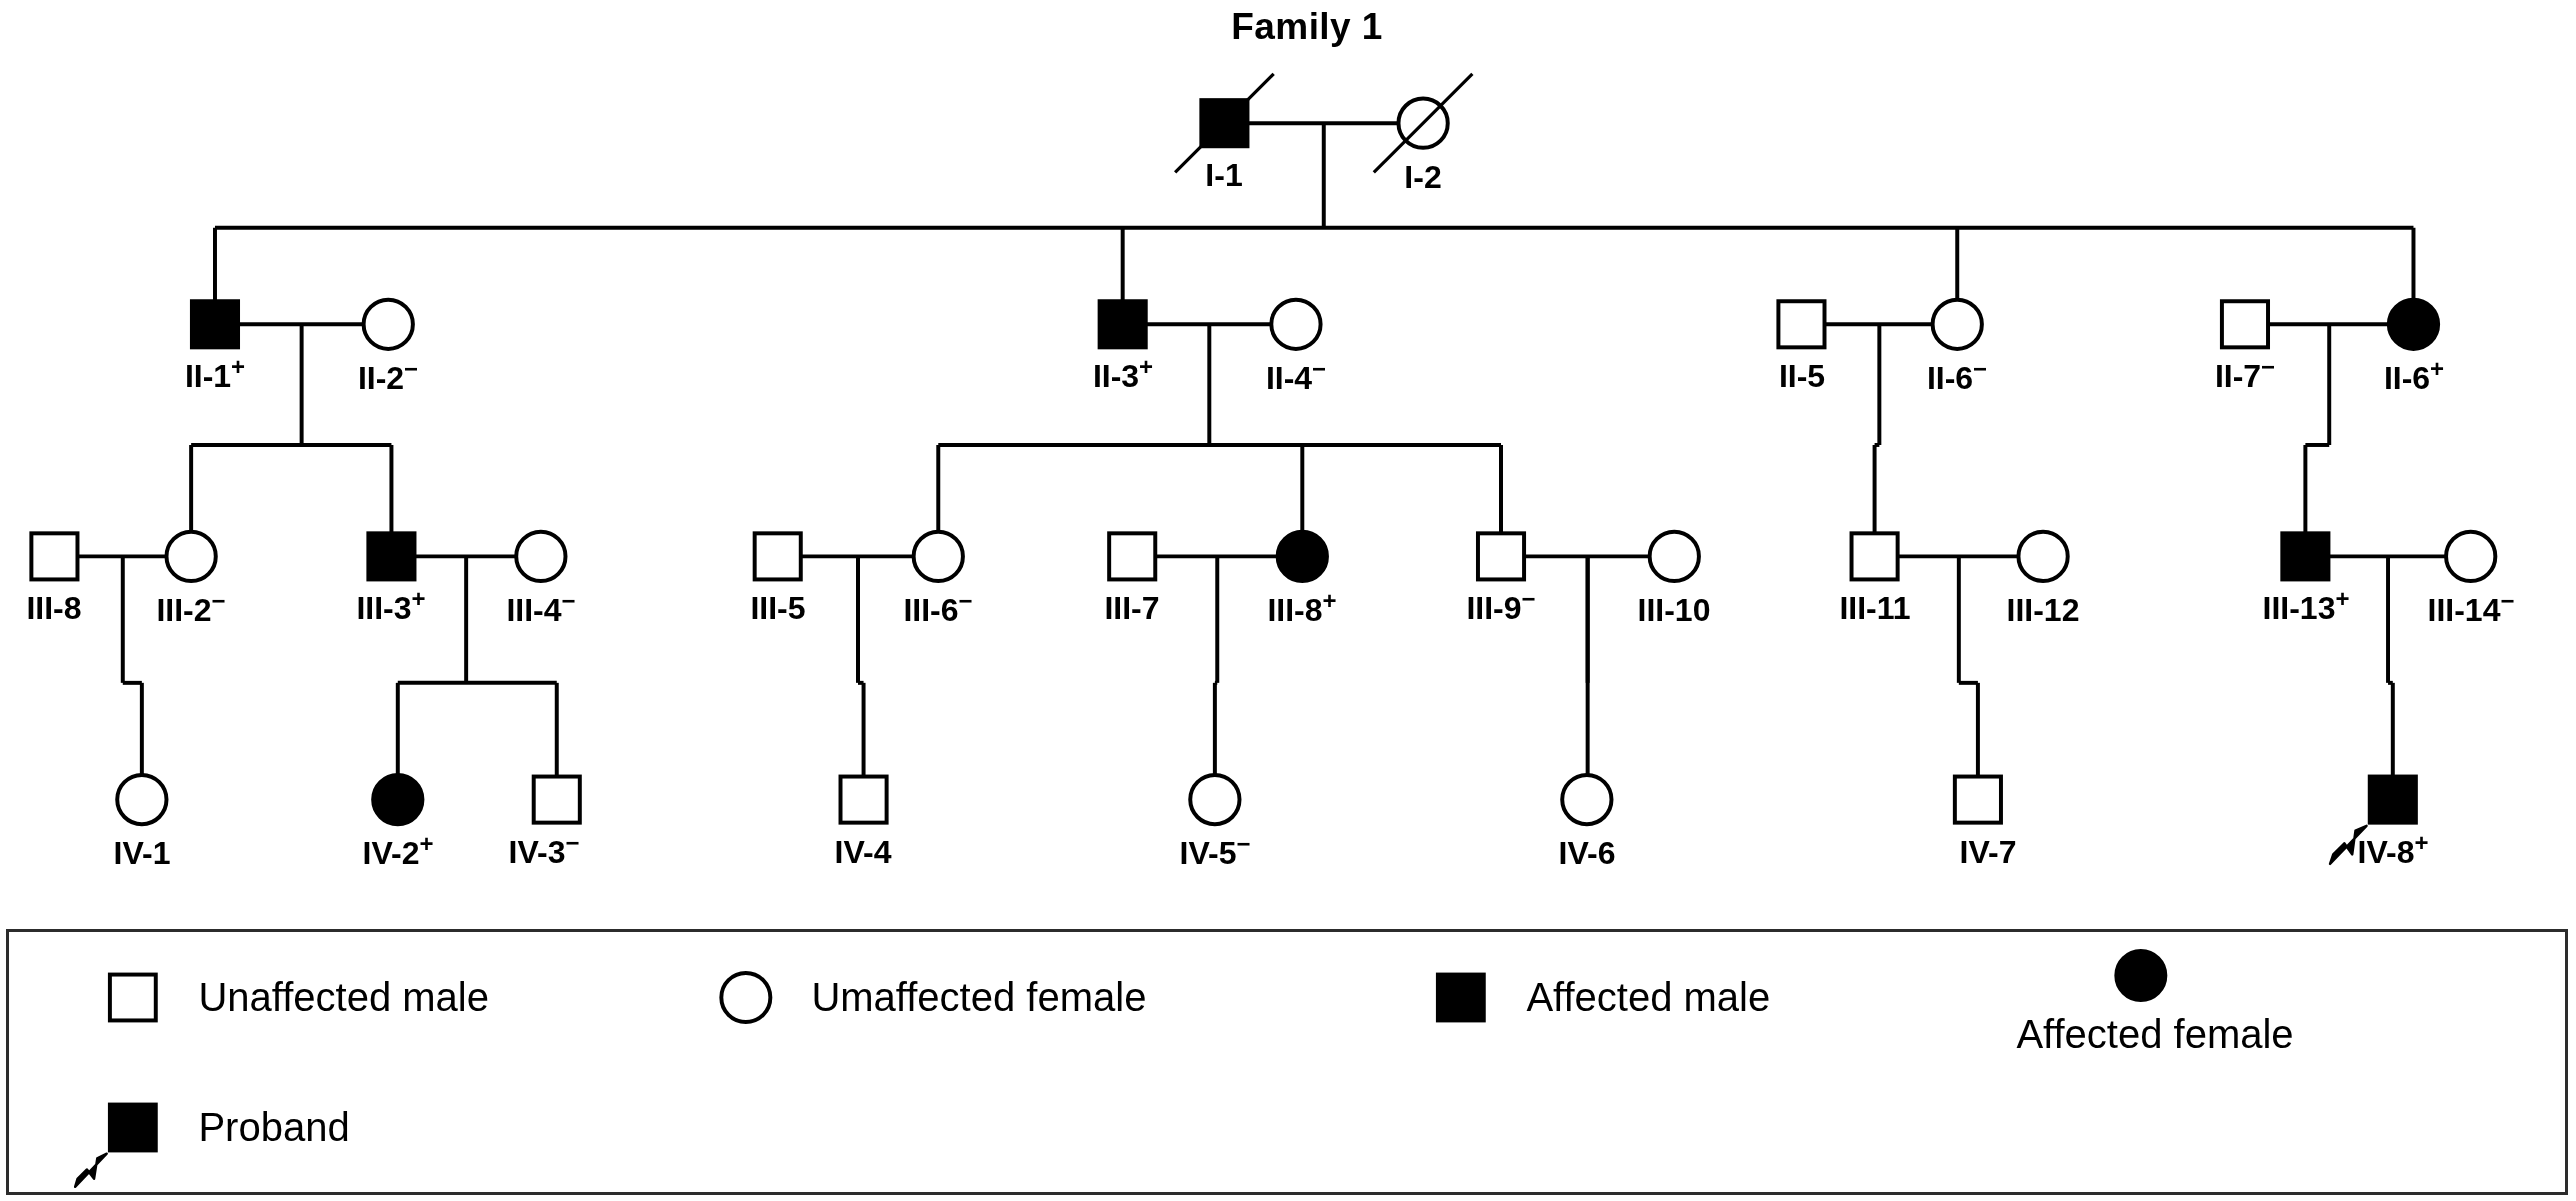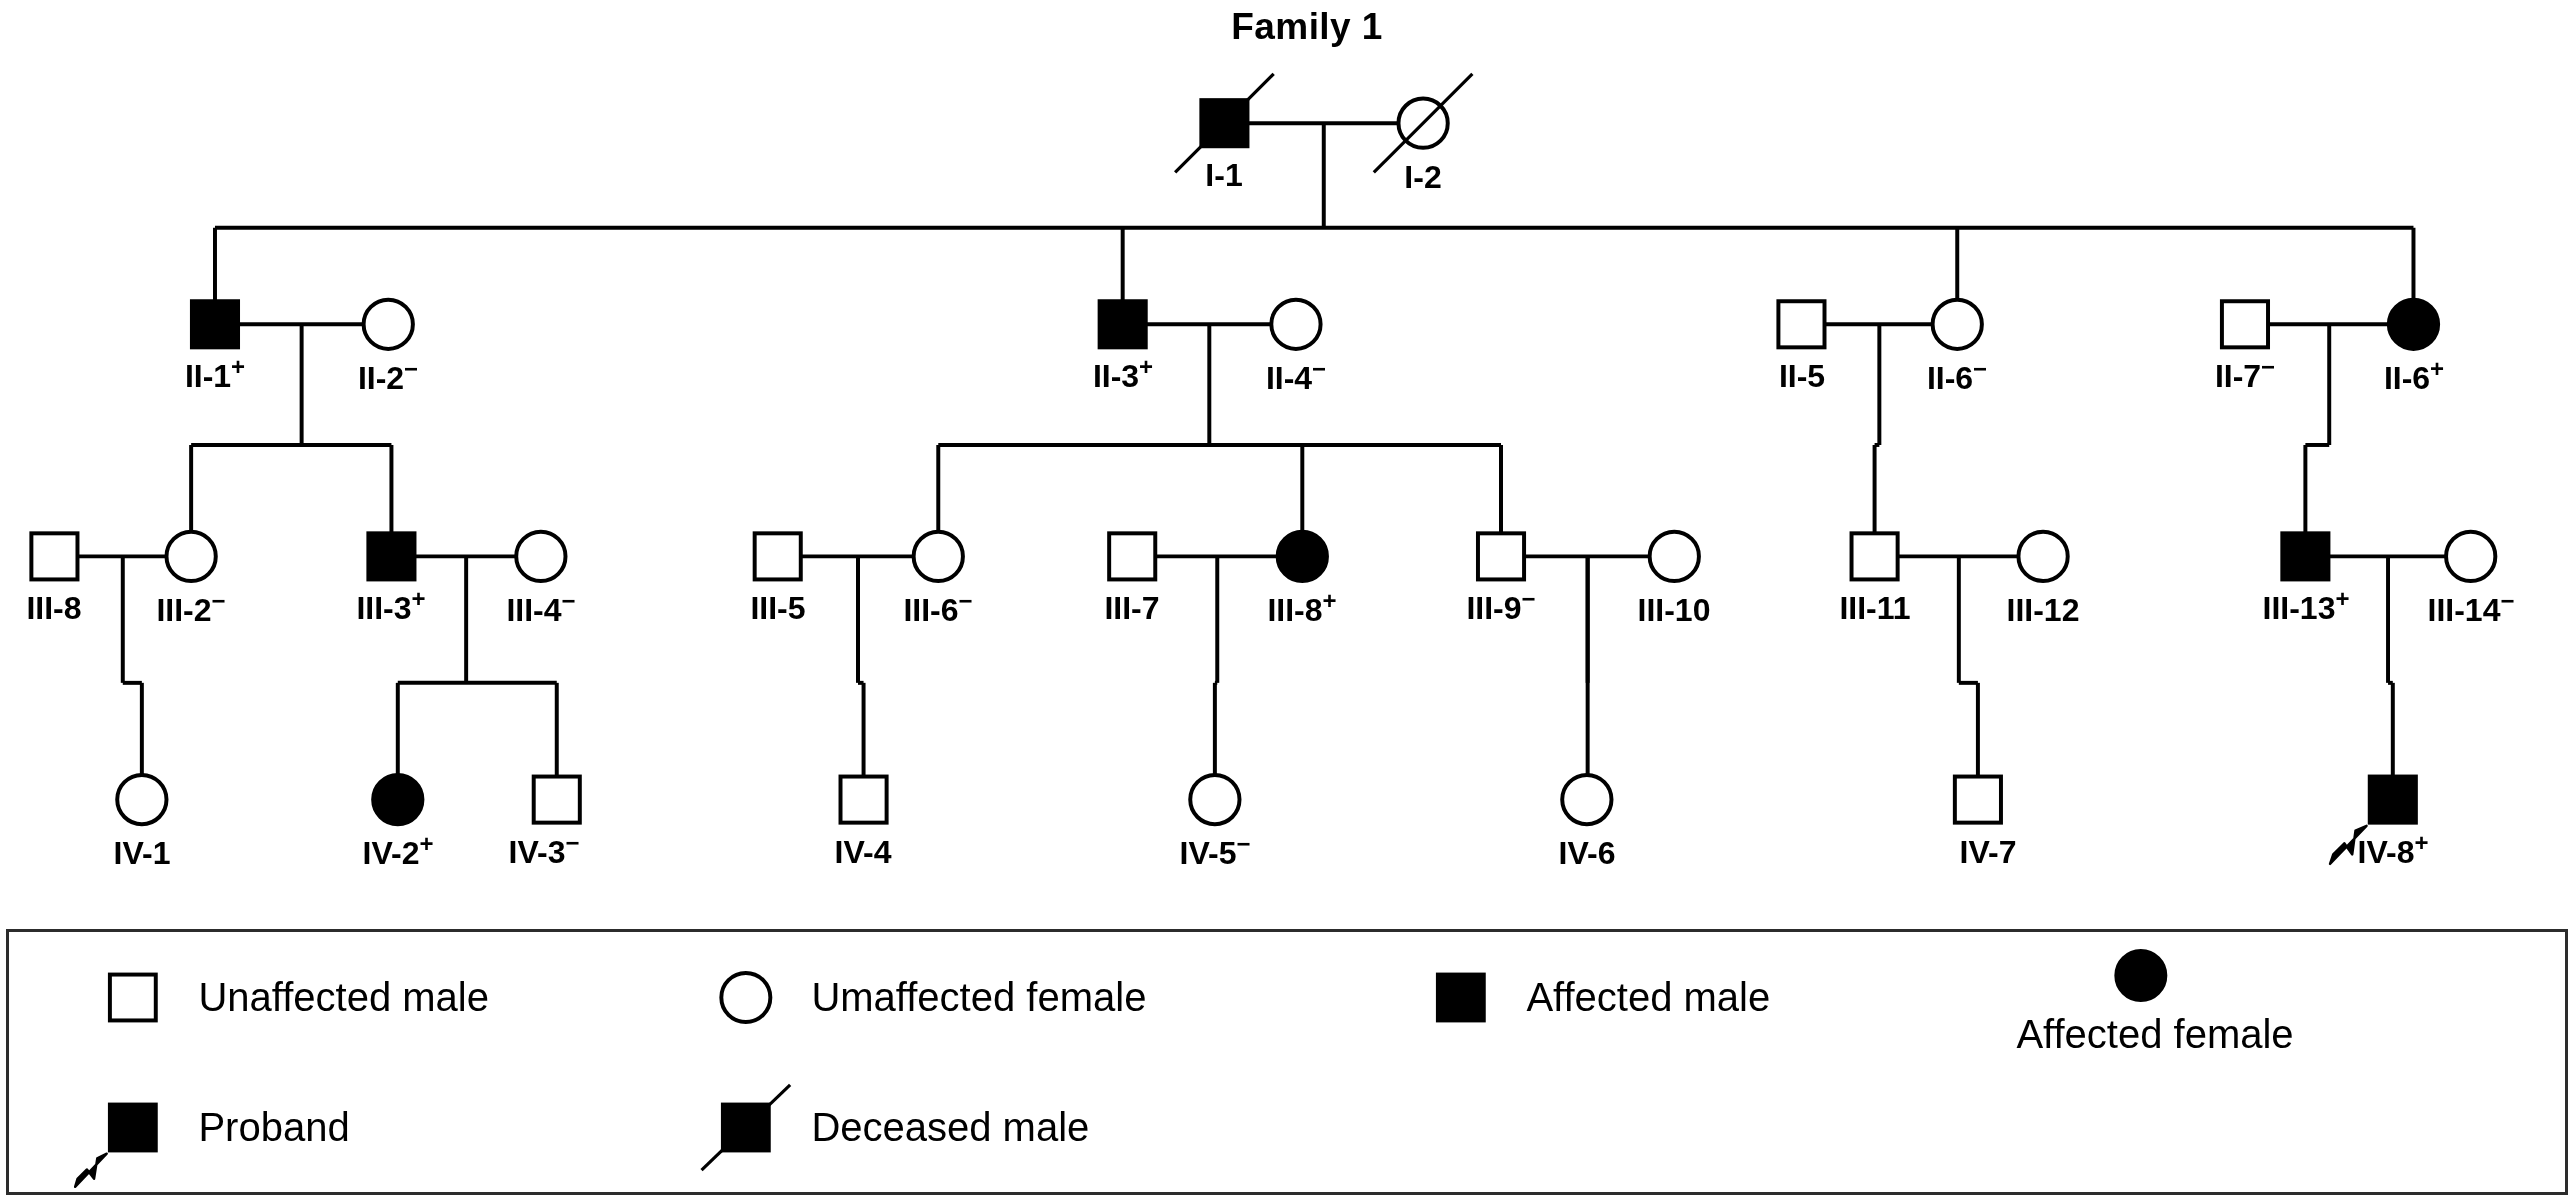--- a/index.html
+++ b/index.html
@@ -294,26 +294,17 @@
     <div class="legend-row r2">
         <div class="legend-item" style="left: 87px;">
           <span class="sym">
             <svg width="80" height="87" viewBox="0 0 100 110">
               <rect x="17" y="26" width="58" height="58" fill="#000000" stroke="#000000" stroke-width="5"></rect>
               <path d="M -27 130 L 13 88 L 1 94 L -3 120 L -12 108 L -24 120 Z" fill="#000000" stroke="#000000" stroke-width="3" stroke-linejoin="round"></path>
             </svg>
           </span>
           <span class="txt">Proband</span>
         </div>
-        <div class="legend-item" style="left: 700px;">
-          <span class="sym">
-            <svg width="80" height="87" viewBox="0 0 100 110">
-              <rect x="17" y="26" width="58" height="58" fill="#000000" stroke="#000000" stroke-width="5"></rect>
-              <line x1="-10" y1="109" x2="102" y2="1" stroke="#000000" stroke-width="4"></line>
-            </svg>
-          </span>
-          <span class="txt">Deceased male</span>
-        </div>
       </div>
   </div>
 
 </div>
 
 
 </body></html>

